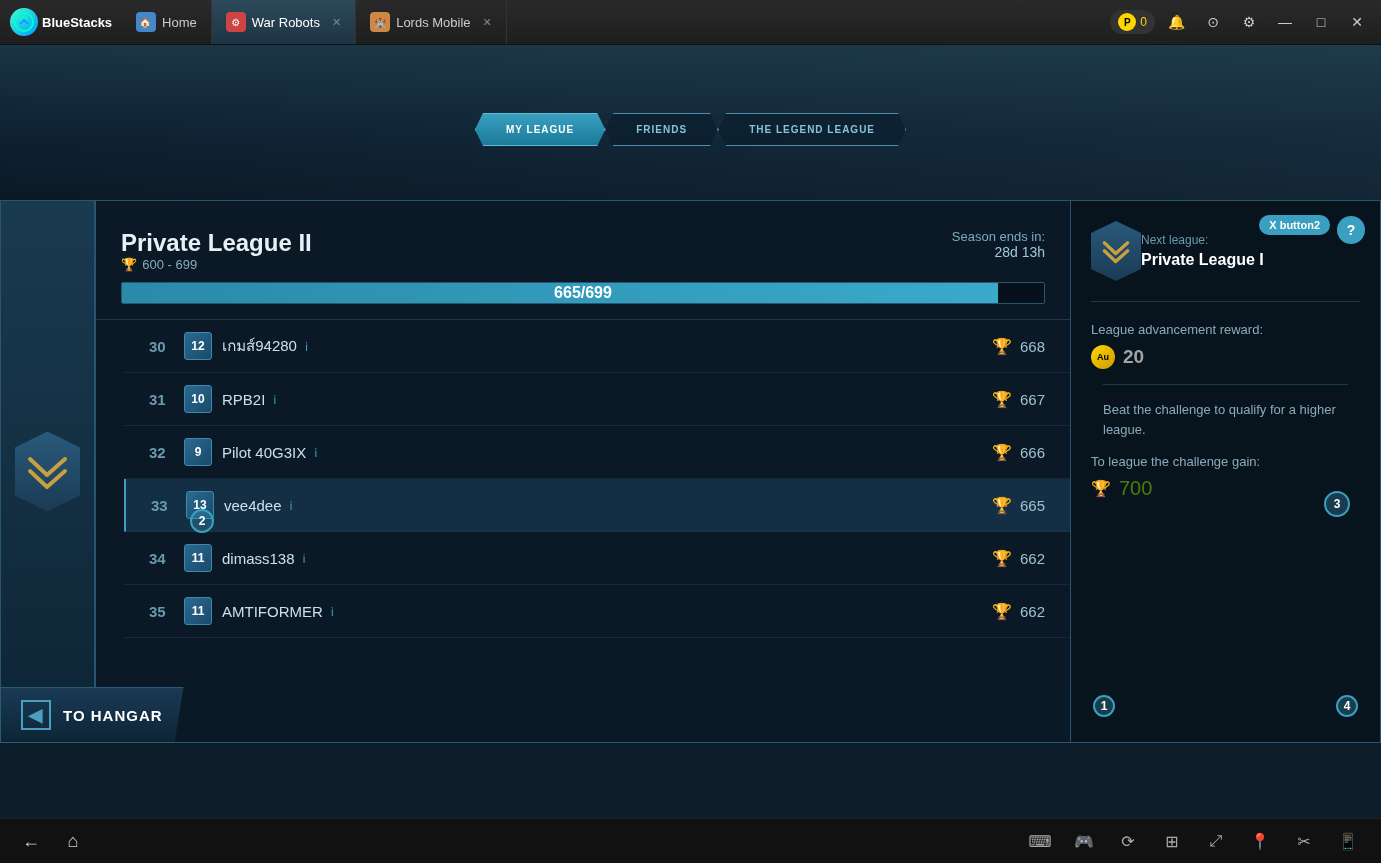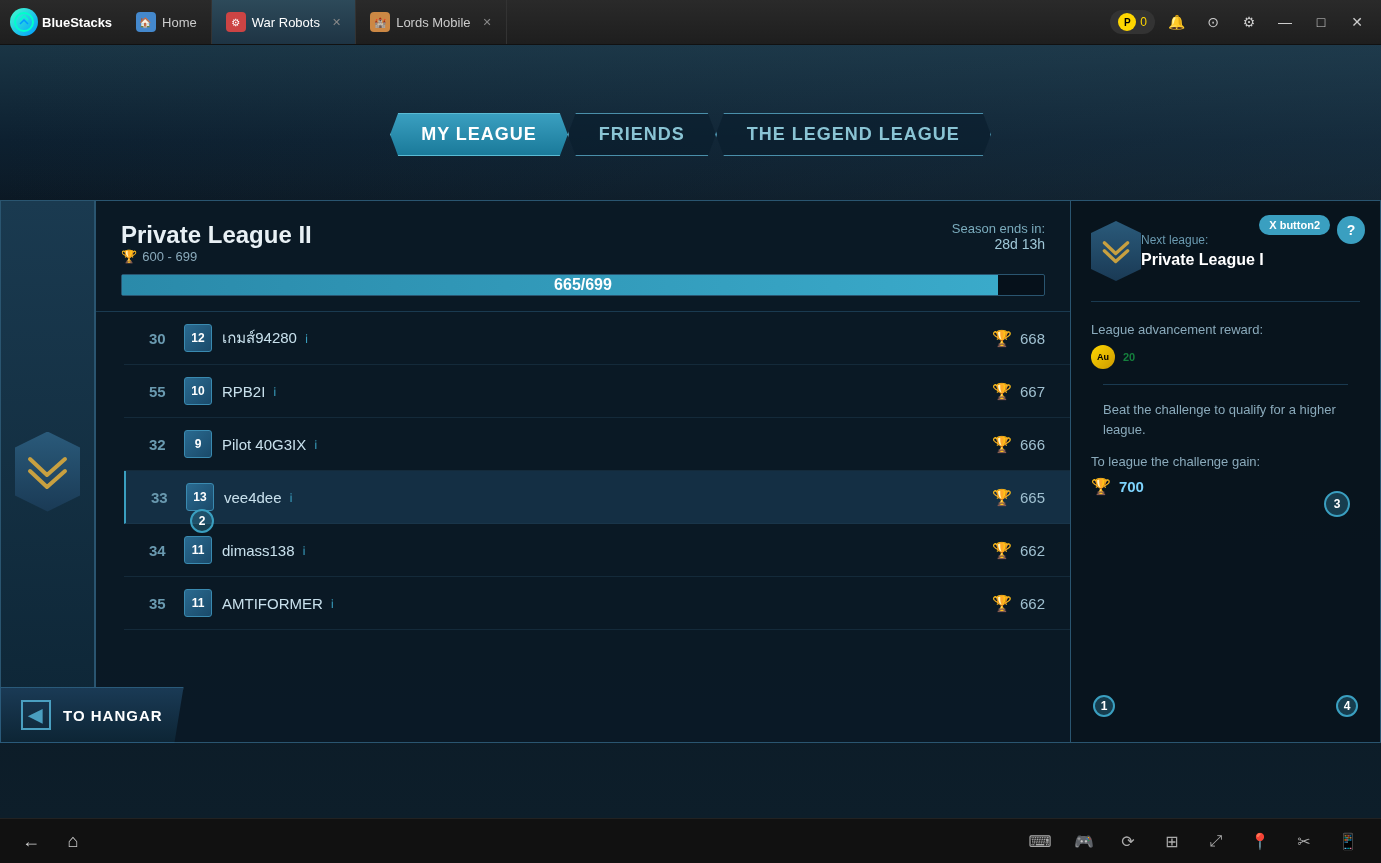--- a/index.html
+++ b/index.html
@@ -148,21 +148,21 @@
       position: absolute;
       top: 68px;
       left: 0; right: 0;
       display: flex;
       justify-content: center;
       gap: 0;
       z-index: 10;
     }
     .league-tab {
       padding: 10px 30px;
-      font-size: 18px;
+      font-size: 10px;
       font-weight: bold;
       letter-spacing: 1px;
       cursor: pointer;
       border: 1px solid #4a8faa;
       color: #8ac4d4;
       background: rgba(10,30,45,0.7);
       clip-path: polygon(8px 0%, calc(100% - 8px) 0%, 100% 50%, calc(100% - 8px) 100%, 8px 100%, 0% 50%);
     }
     .league-tab.active {
       background: linear-gradient(180deg, #3a9fc0 0%, #1a7a9a 100%);
@@ -223,20 +223,21 @@
     
     .league-header {
       padding: 20px 25px 15px;
       border-bottom: 1px solid #1a3a50;
     }
     .league-title-row {
       display: flex;
       justify-content: space-between;
       align-items: flex-start;
       margin-bottom: 5px;
+      margin-top: 8px;
     }
     .league-title {
       font-size: 24px;
       font-weight: bold;
       color: #e8f0f5;
     }
     .season-info {
       text-align: right;
       color: #7aabbc;
       font-size: 13px;
@@ -432,22 +433,22 @@
       background: linear-gradient(135deg, #ffd700, #cc9900);
       border-radius: 12px;
       display: flex;
       align-items: center;
       justify-content: center;
       color: #000;
       font-size: 9px;
       font-weight: bold;
     }
     .reward-value {
-      color: #15803d;
-      font-size: 11px;
+      color: #a3a3a3;
+      font-size: 19px;
       font-weight: bold;
     }
     .challenge-text {
       color: #8aaabb;
       font-size: 13px;
       line-height: 1.5;
       margin: 15px 12px;
       padding-top: 15px;
       border-top: 1px solid #1a3a50;
     }
@@ -458,23 +459,23 @@
       color: #8aaabb;
       font-size: 13px;
       margin-bottom: 8px;
     }
     .challenge-trophy-row {
       display: flex;
       align-items: center;
       gap: 8px;
     }
     .challenge-trophy-value {
-      color: #7dd3fc;
-      font-size: 15px;
-      font-weight: bold;
+      color: #4d7c0f;
+      font-size: 20px;
+      font-weight: normal;
     }
 
     
     .tutorial-bubble {
       position: absolute;
       background: #3a9fc0;
       border-radius: 12px;
       padding: 4px 10px;
       color: #fff;
       font-size: 11px;
@@ -668,21 +669,21 @@
             <span>เกมส์94280</span>
             <span class="info-icon">ℹ</span>
           </div>
           <div class="player-trophies">
             <span class="trophy-icon">🏆</span>
             <span>668</span>
           </div>
         </div>
 
         <div class="player-row">
-          <span class="player-rank">55</span>
+          <span class="player-rank">31</span>
           <div class="player-level-badge">10</div>
           <div class="player-name">
             <span>RPB2I</span>
             <span class="info-icon">ℹ</span>
           </div>
           <div class="player-trophies">
             <span class="trophy-icon">🏆</span>
             <span>667</span>
           </div>
         </div>

